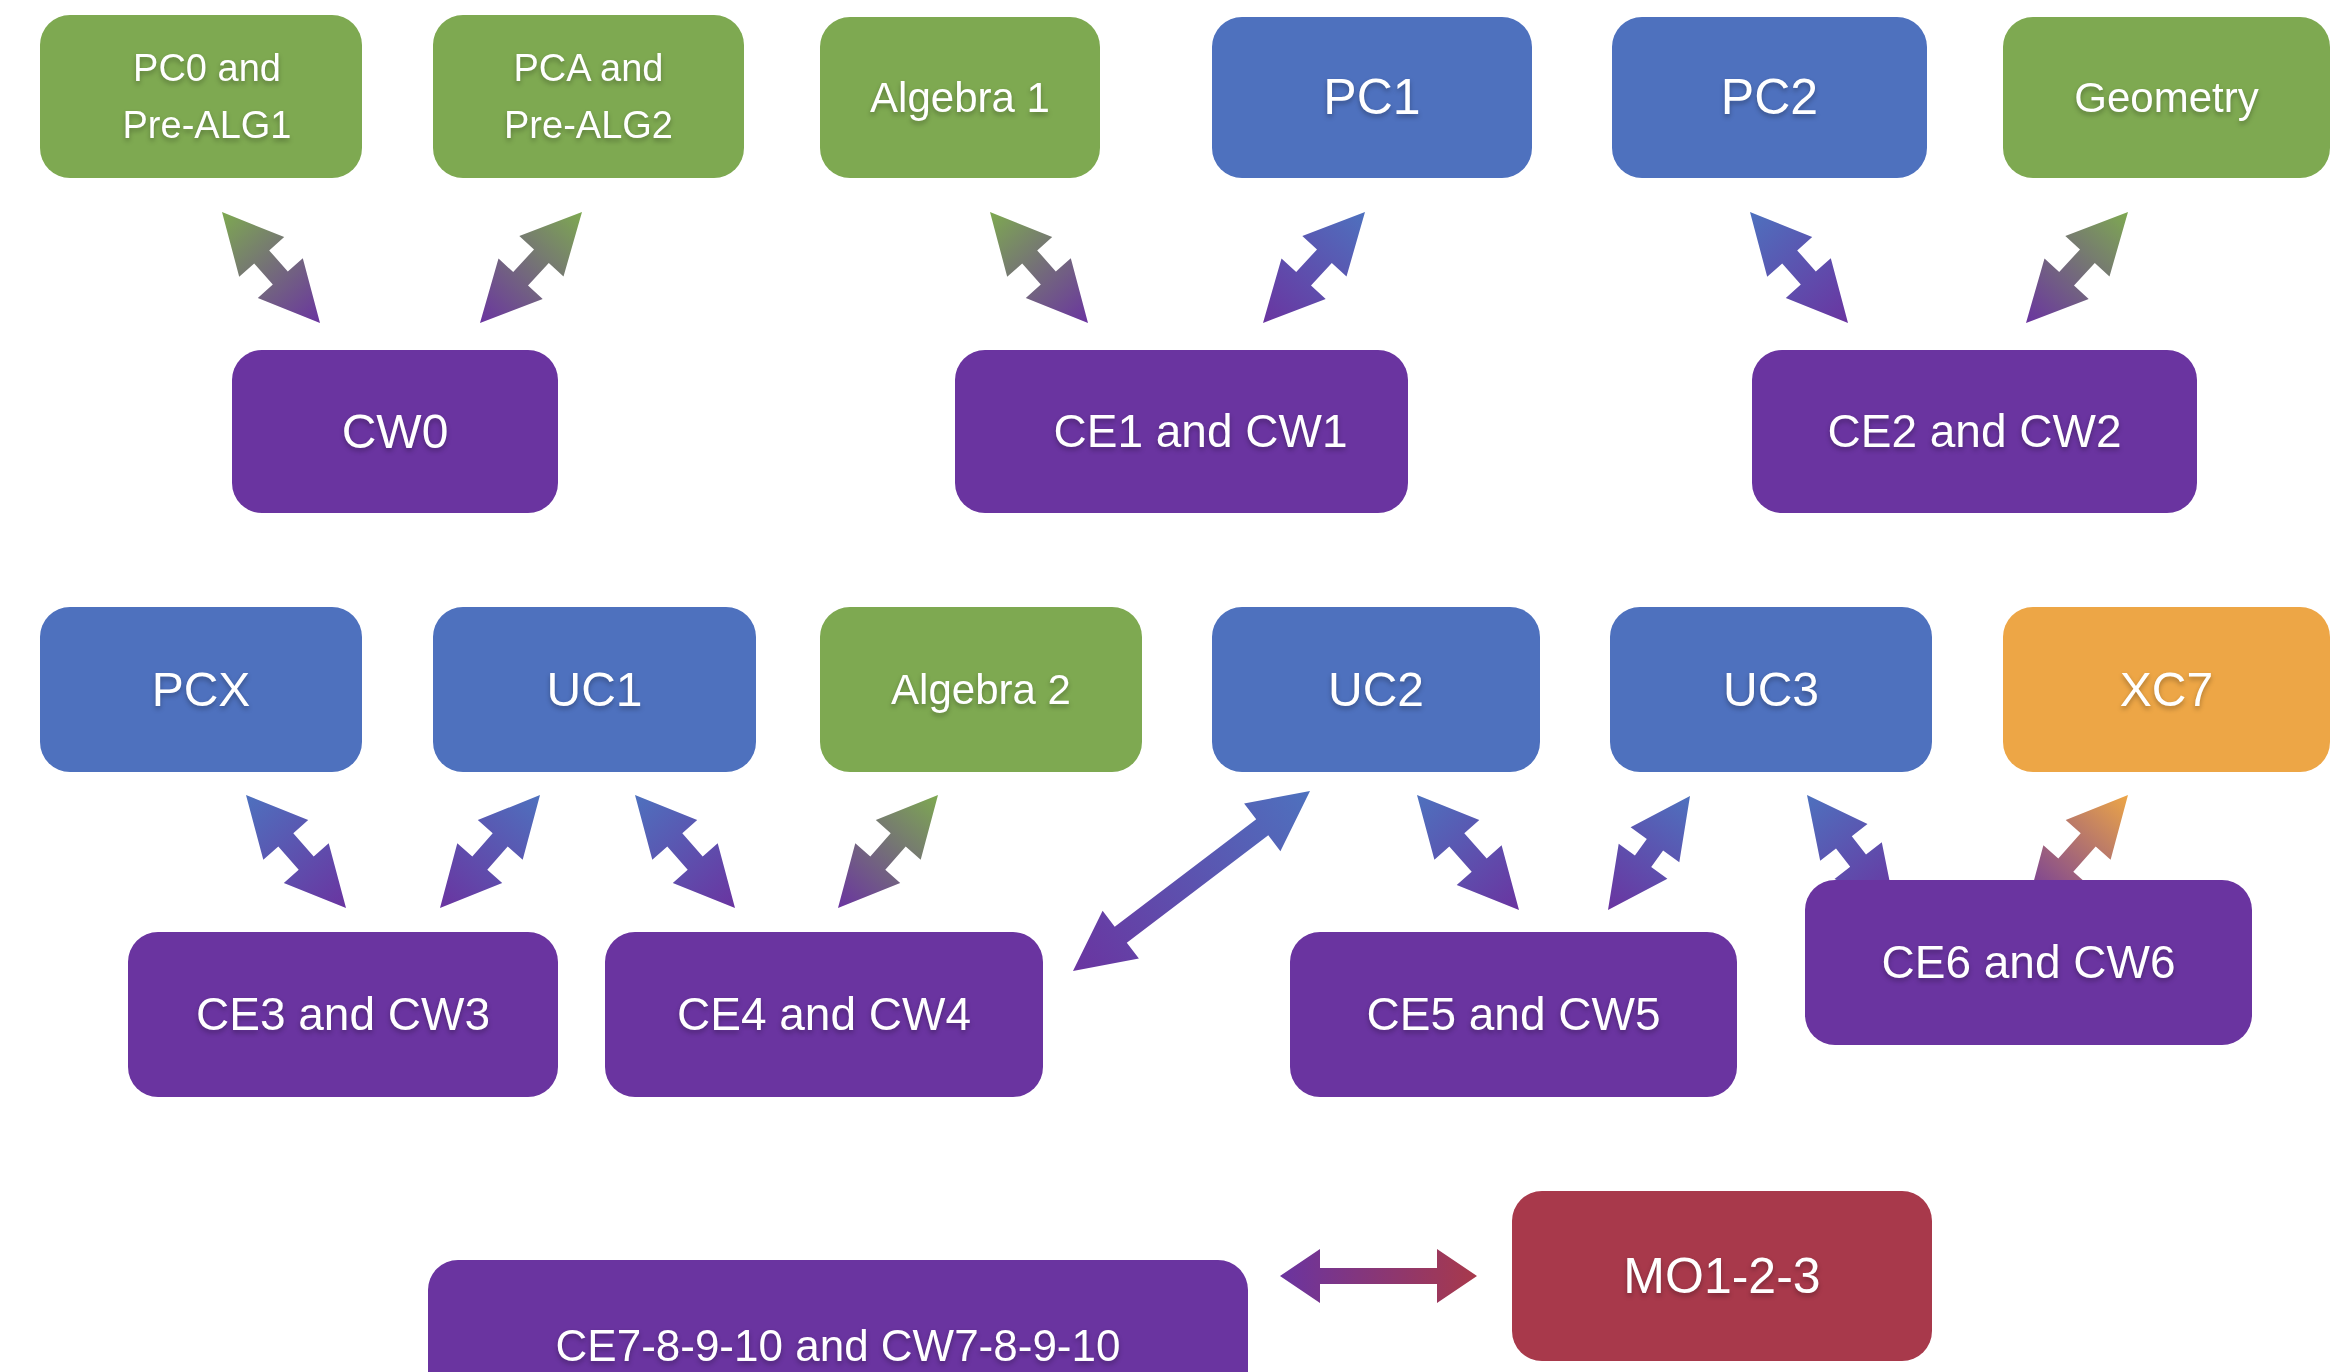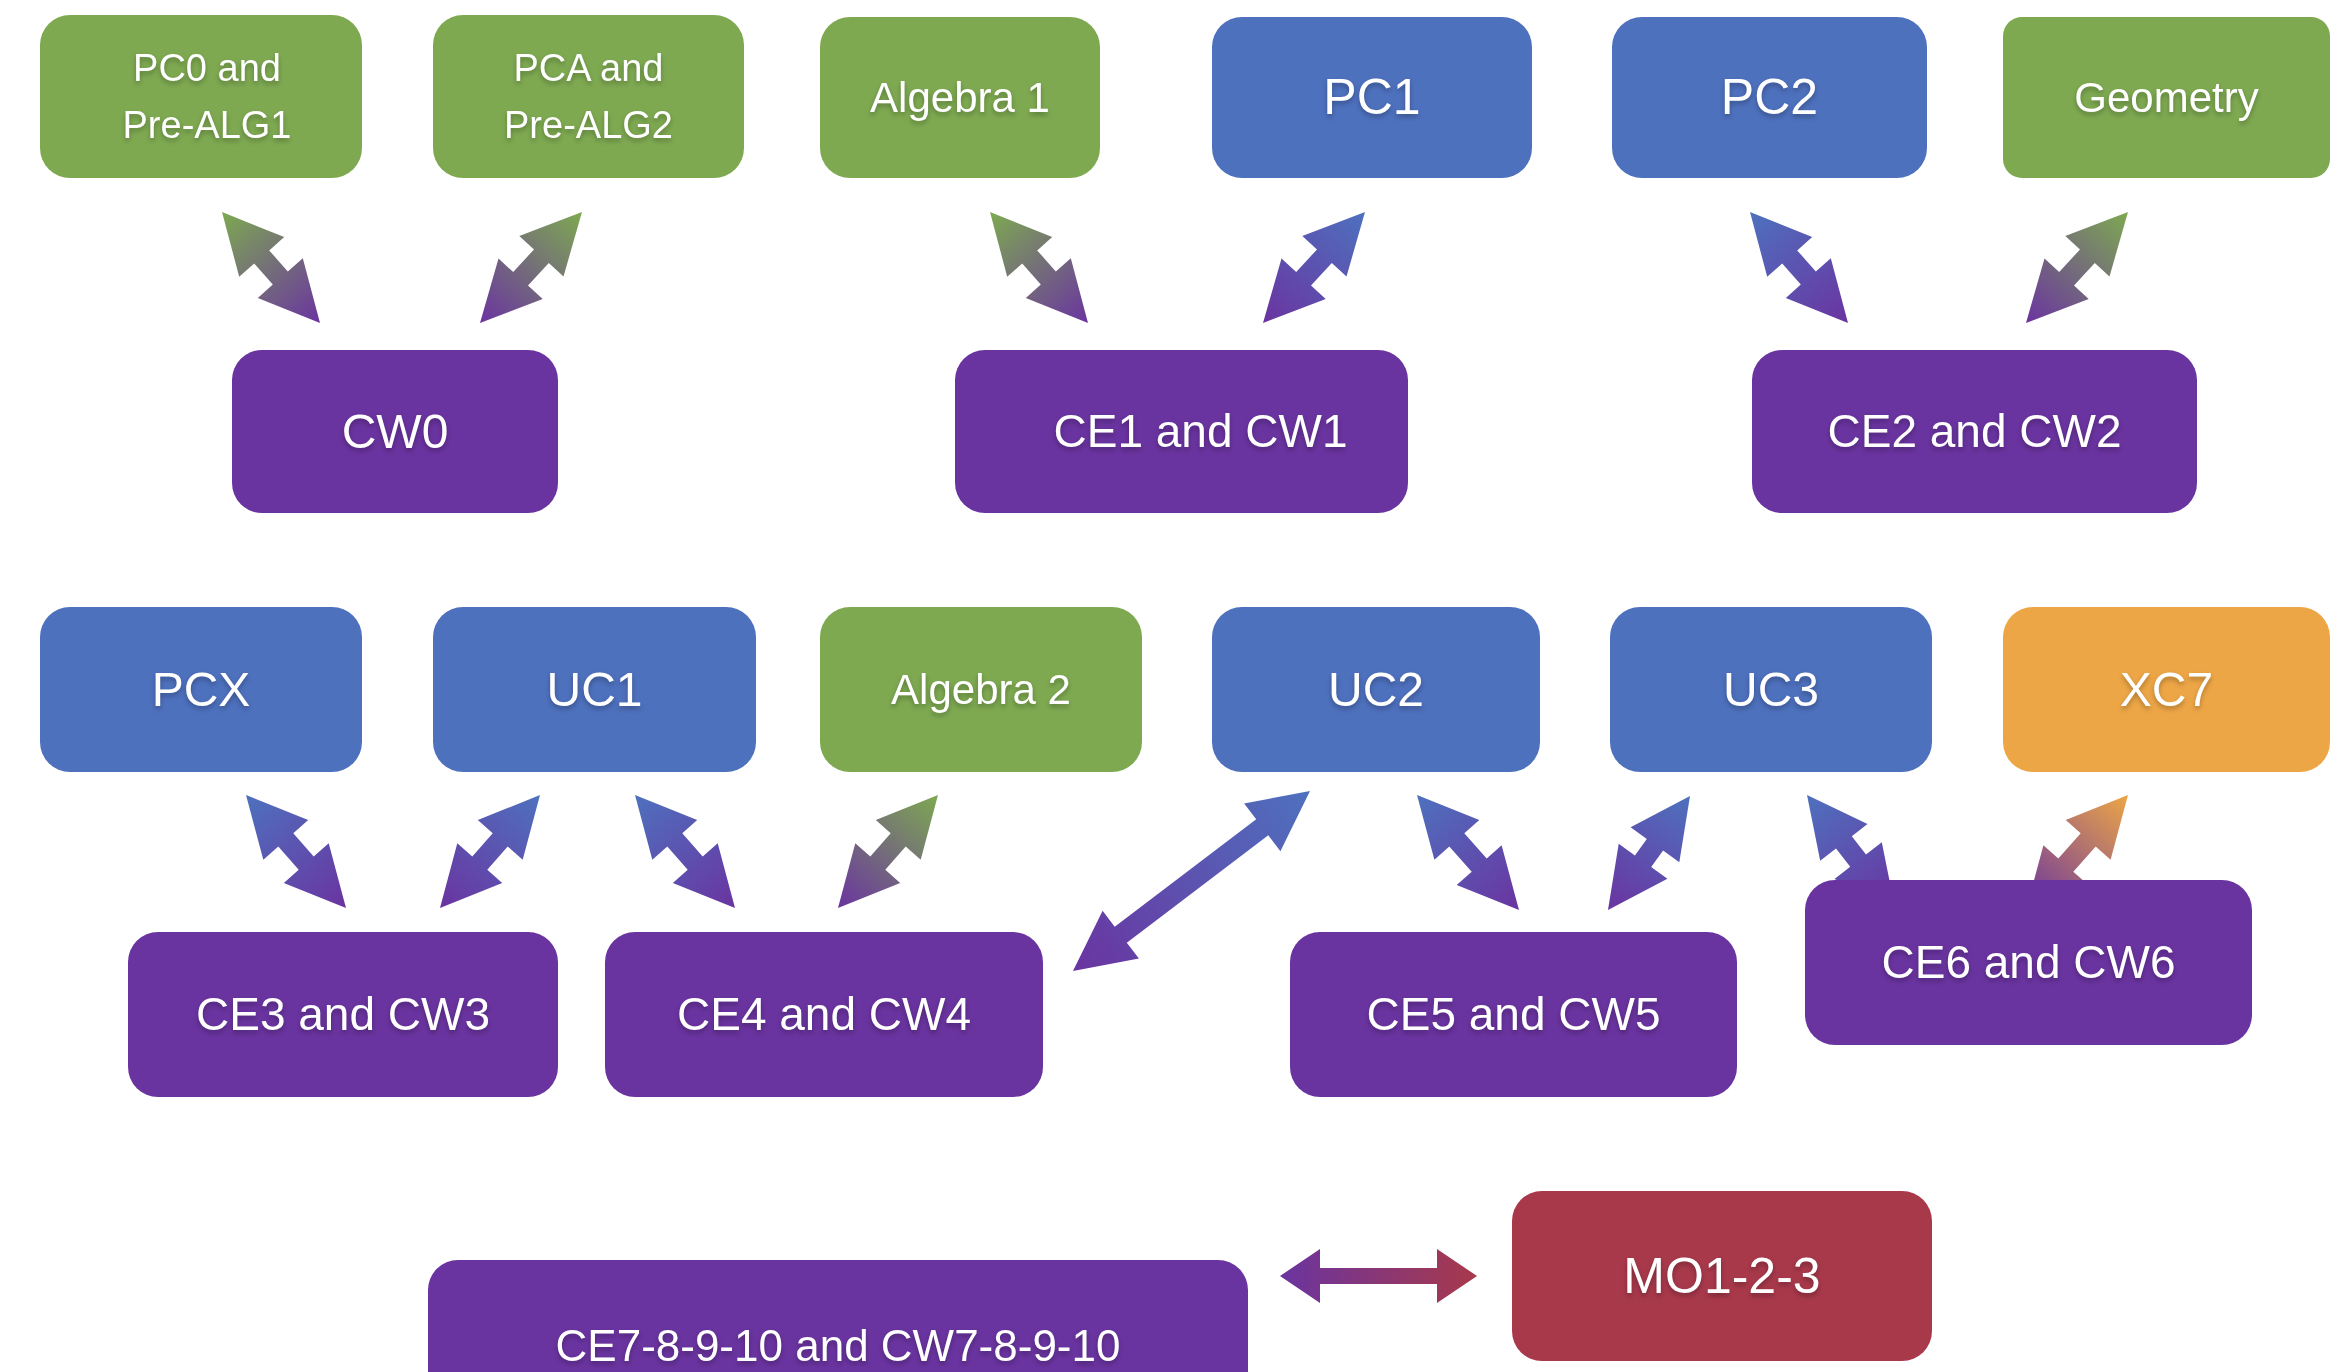--- a/index.html
+++ b/index.html
@@ -133,21 +133,21 @@
     </div>
     <div class="node" style="left: 820px; top: 17px; width: 280px; height: 161px; background: rgb(126, 169, 81); font-size: 42px; color: rgb(255, 255, 255);">
       <div>Algebra 1</div>
     </div>
     <div class="node" style="left: 1212px; top: 17px; width: 320px; height: 161px; background: rgb(78, 113, 190); font-size: 50px; color: rgb(255, 255, 255);">
       <div>PC1</div>
     </div>
     <div class="node" style="left: 1612px; top: 17px; width: 315px; height: 161px; background: rgb(78, 113, 190); font-size: 50px; color: rgb(255, 255, 255);">
       <div>PC2</div>
     </div>
-    <div class="node" style="left: 2003px; top: 17px; width: 327px; height: 161px; background: rgb(126, 169, 81); font-size: 42px; color: rgb(255, 255, 255); border-radius: 19px;">
+    <div class="node" style="left: 2003px; top: 17px; width: 327px; height: 161px; background: rgb(126, 169, 81); font-size: 42px; color: rgb(255, 255, 255);">
       <div>Geometry</div>
     </div>
     <div class="node" style="left: 232px; top: 350px; width: 326px; height: 163px; background: rgb(106, 52, 160); font-size: 48px; color: rgb(255, 255, 255);">
       <div>CW0</div>
     </div>
     <div class="node" style="left: 955px; top: 350px; width: 453px; height: 163px; background: rgb(106, 52, 160); font-size: 46px; color: rgb(255, 255, 255); padding-left: 38px;">
       <div>CE1 and CW1</div>
     </div>
     <div class="node" style="left: 1752px; top: 350px; width: 445px; height: 163px; background: rgb(106, 52, 160); font-size: 46px; color: rgb(255, 255, 255);">
       <div>CE2 and CW2</div>

